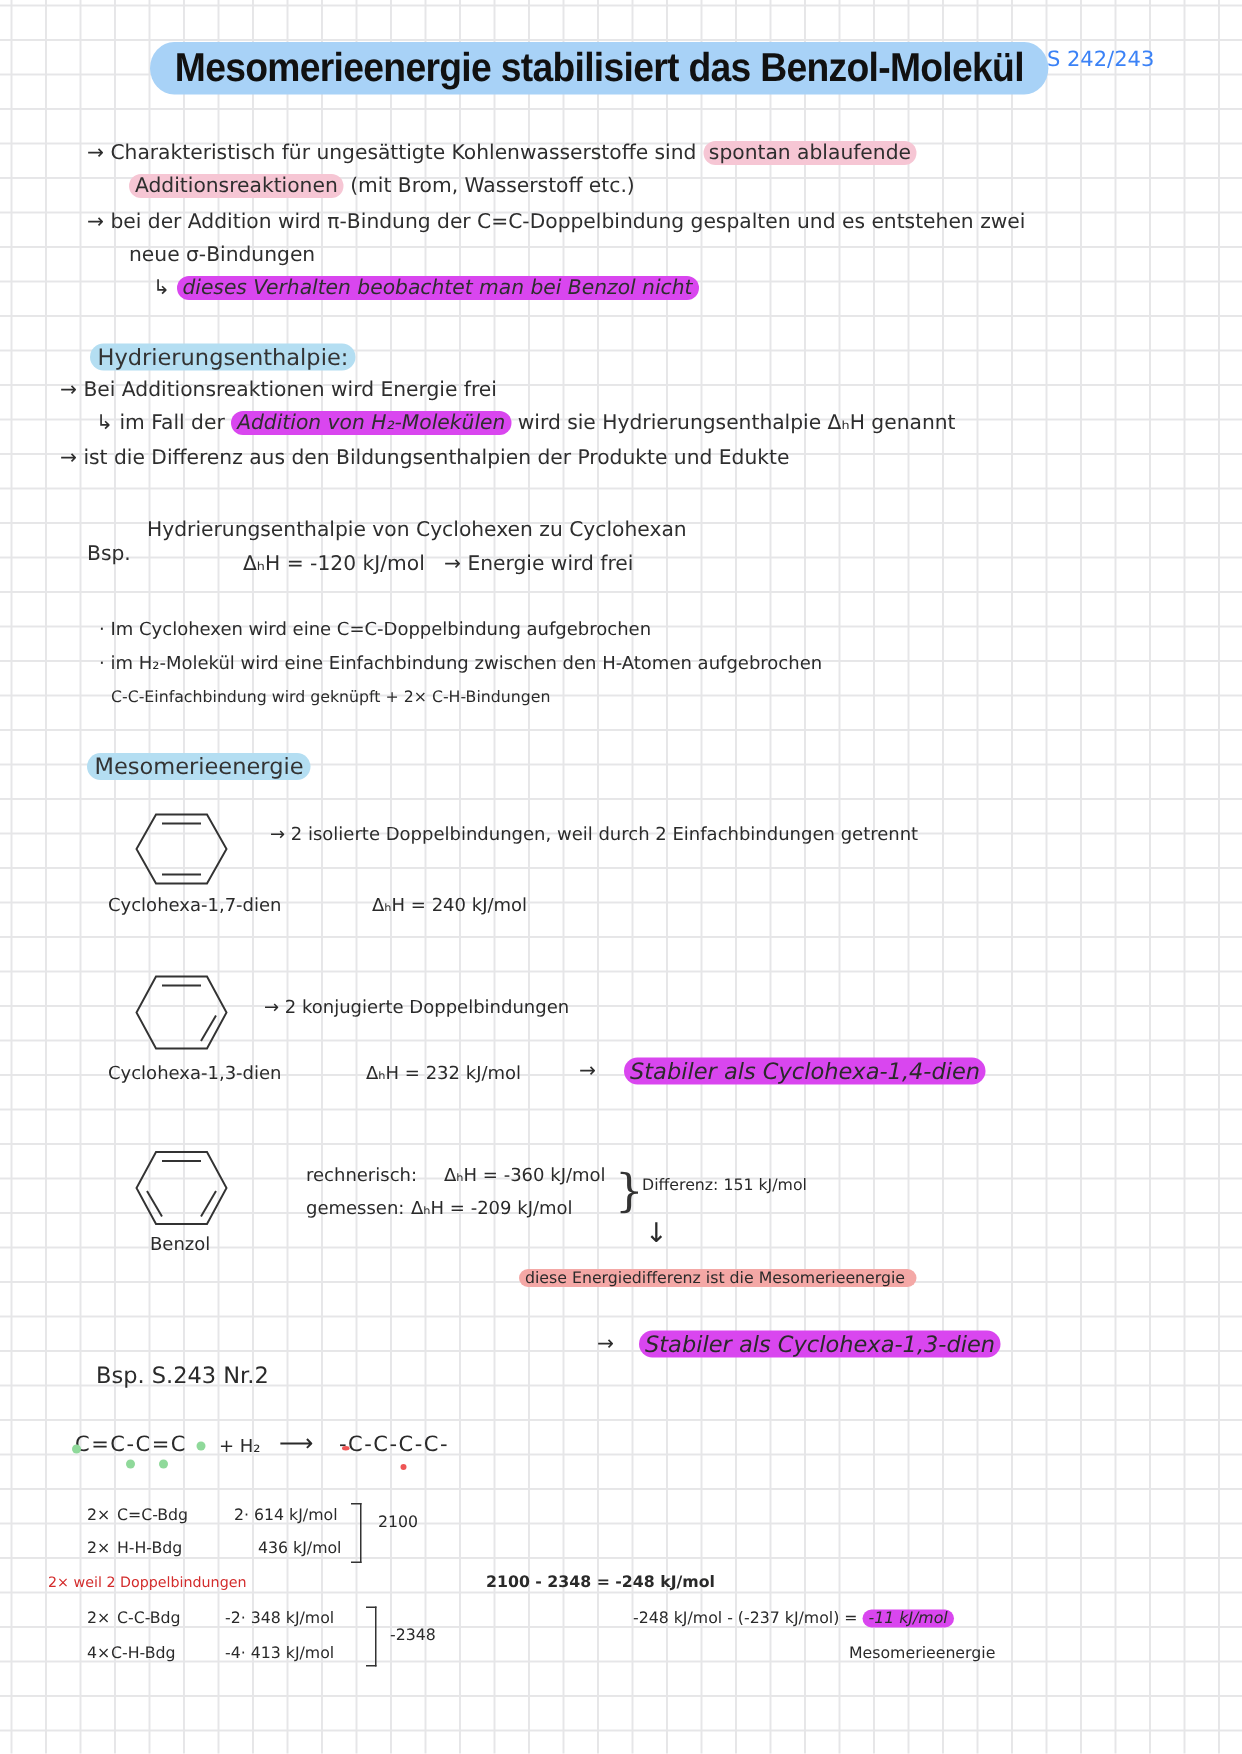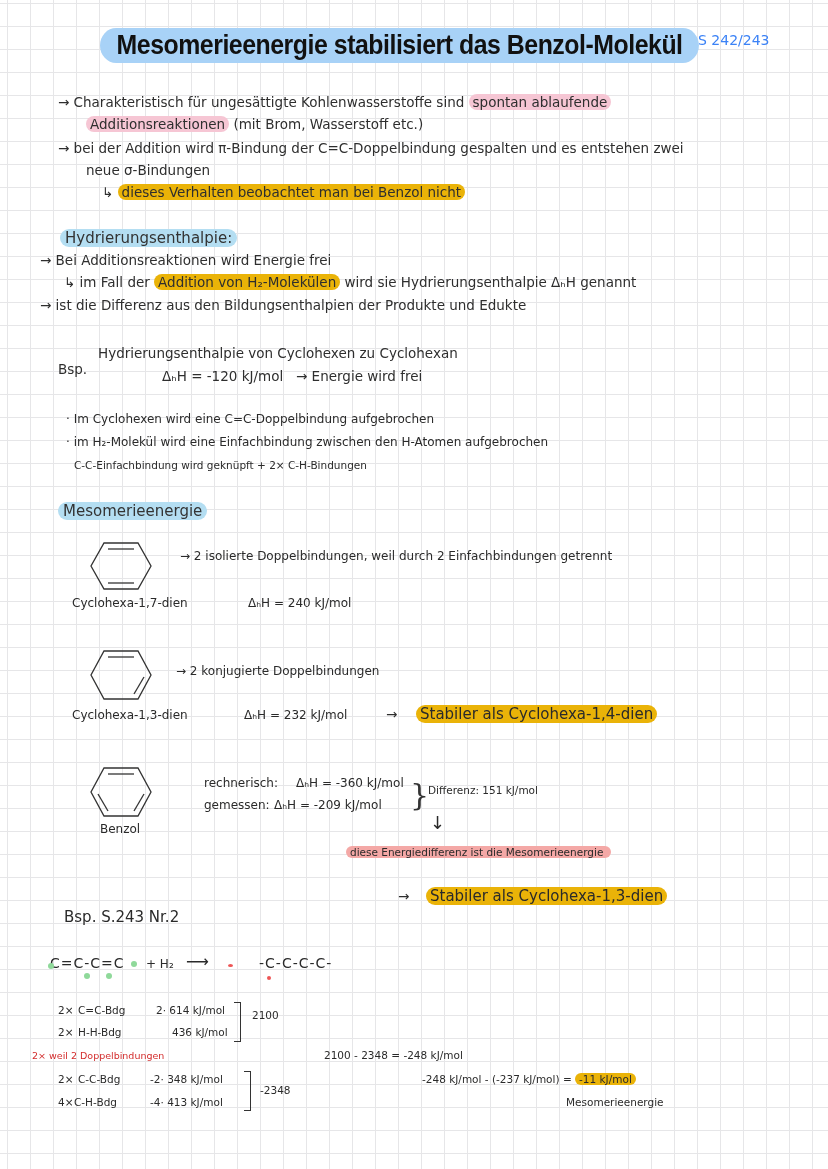--- a/index.html
+++ b/index.html
@@ -18,21 +18,21 @@
   .title {
     left:100px; top:28px; font-family:"Liberation Sans", sans-serif;
     font-weight:bold; font-size:27px; color:#111; letter-spacing:-0.5px;
     padding:2px 18px; background:#a8d2f7; border-radius:20px; transform:scaleX(0.92); transform-origin:left;
   }
   .pageref { left:698px; top:32px; font-size:14px; color:#3b82f6; }
   .txt { font-size:13.5px; color:#2e2e2e; }
   .sm { font-size:12px; }
   .xs { font-size:10.5px; }
   .hl-pink { background:#f6c6d4; border-radius:9px; padding:0 4px; }
-  .hl-magenta { background:#eab308; border-radius:9px; padding:0 4px; }
+  .hl-magenta { background:#d946ef; border-radius:9px; padding:0 4px;font-style:italic; }
   .hl-red { background:#f4a8a6; border-radius:9px; padding:0 4px; }
   .hl-blue { background:#b4def2; border-radius:9px; padding:0 5px; }
   .red { color:#d32c2c; }
   .section-head { font-size:15px; color:#333; }
   svg.mol { position:absolute; }
   .bracket { position:absolute; border:1px solid #333; border-left:none; }
   .dot { position:absolute; width:6px; height:6px; border-radius:50%; }
 </style>
 </head>
 <body>
@@ -118,21 +118,21 @@
 </div>
 
 <div class="abs" style="left:64px;top:908px;font-size:15px;">Bsp. S.243 Nr.2</div>
 <div class="abs" style="left:50px;top:955px;font-size:14px;letter-spacing:1px;">C=C-C=C</div>
 <div class="dot" style="left:48px;top:963px;background:#8fd99a;"></div>
 <div class="dot" style="left:84px;top:973px;background:#8fd99a;"></div>
 <div class="dot" style="left:106px;top:973px;background:#8fd99a;"></div>
 <div class="dot" style="left:131px;top:961px;background:#8fd99a;"></div>
 <div class="abs sm" style="left:146px;top:957px;">+ H₂</div>
 <div class="abs" style="left:186px;top:952px;font-size:16px;">⟶</div>
-<div class="abs" style="left:226px;top:955px;font-size:14px;letter-spacing:1px;margin-left:33px;">-C-C-C-C-</div>
+<div class="abs" style="left:226px;top:955px;font-size:14px;letter-spacing:1px;">-C-C-C-C-</div>
 <div class="dot" style="left:228px;top:964px;width:5px;height:3px;background:#e55;"></div>
 <div class="dot" style="left:267px;top:976px;width:4px;height:4px;background:#e55;"></div>
 
 <div class="abs xs" style="left:58px;top:1004px;">2×</div>
 <div class="abs xs" style="left:78px;top:1004px;">C=C-Bdg</div>
 <div class="abs xs" style="left:156px;top:1004px;">2· 614 kJ/mol</div>
 <div class="abs xs" style="left:58px;top:1026px;">2×</div>
 <div class="abs xs" style="left:78px;top:1026px;">H-H-Bdg</div>
 <div class="abs xs" style="left:172px;top:1026px;">436 kJ/mol</div>
 <div class="bracket" style="left:234px;top:1002px;width:6px;height:38px;"></div>
@@ -142,17 +142,17 @@
 
 <div class="abs xs" style="left:58px;top:1073px;">2×</div>
 <div class="abs xs" style="left:78px;top:1073px;">C-C-Bdg</div>
 <div class="abs xs" style="left:150px;top:1073px;">-2· 348 kJ/mol</div>
 <div class="abs xs" style="left:58px;top:1096px;">4×</div>
 <div class="abs xs" style="left:74px;top:1096px;">C-H-Bdg</div>
 <div class="abs xs" style="left:150px;top:1096px;">-4· 413 kJ/mol</div>
 <div class="bracket" style="left:244px;top:1071px;width:6px;height:38px;"></div>
 <div class="abs xs" style="left:260px;top:1084px;">-2348</div>
 
-<div class="abs xs" style="left:324px;top:1049px;">2100 - 2348 = -248 kJ/mol</div>
+<div class="abs xs" style="left:324px;top:1049px;font-weight:bold;">2100 - 2348 = -248 kJ/mol</div>
 <div class="abs xs" style="left:398px;top:1073px;padding-left:24px;">
   <span>-248 kJ/mol - (-237 kJ/mol) = </span><span class="hl-magenta">-11 kJ/mol</span>
 </div>
 <div class="abs xs" style="left:566px;top:1096px;">Mesomerieenergie</div>
 
 </body></html>

